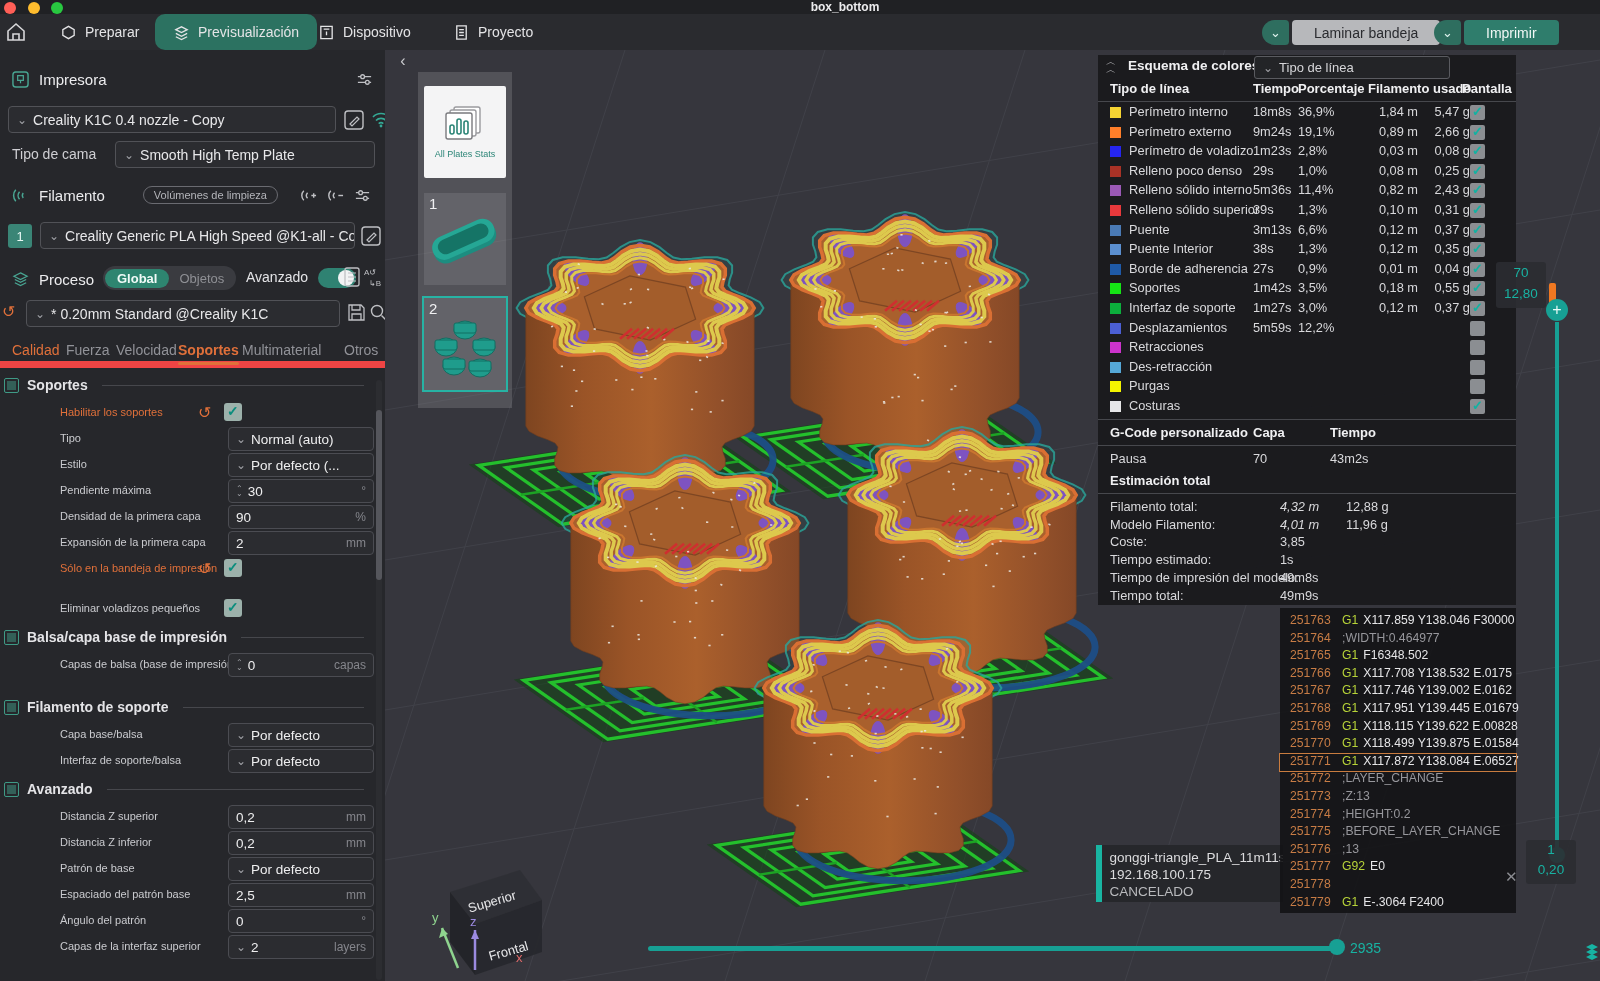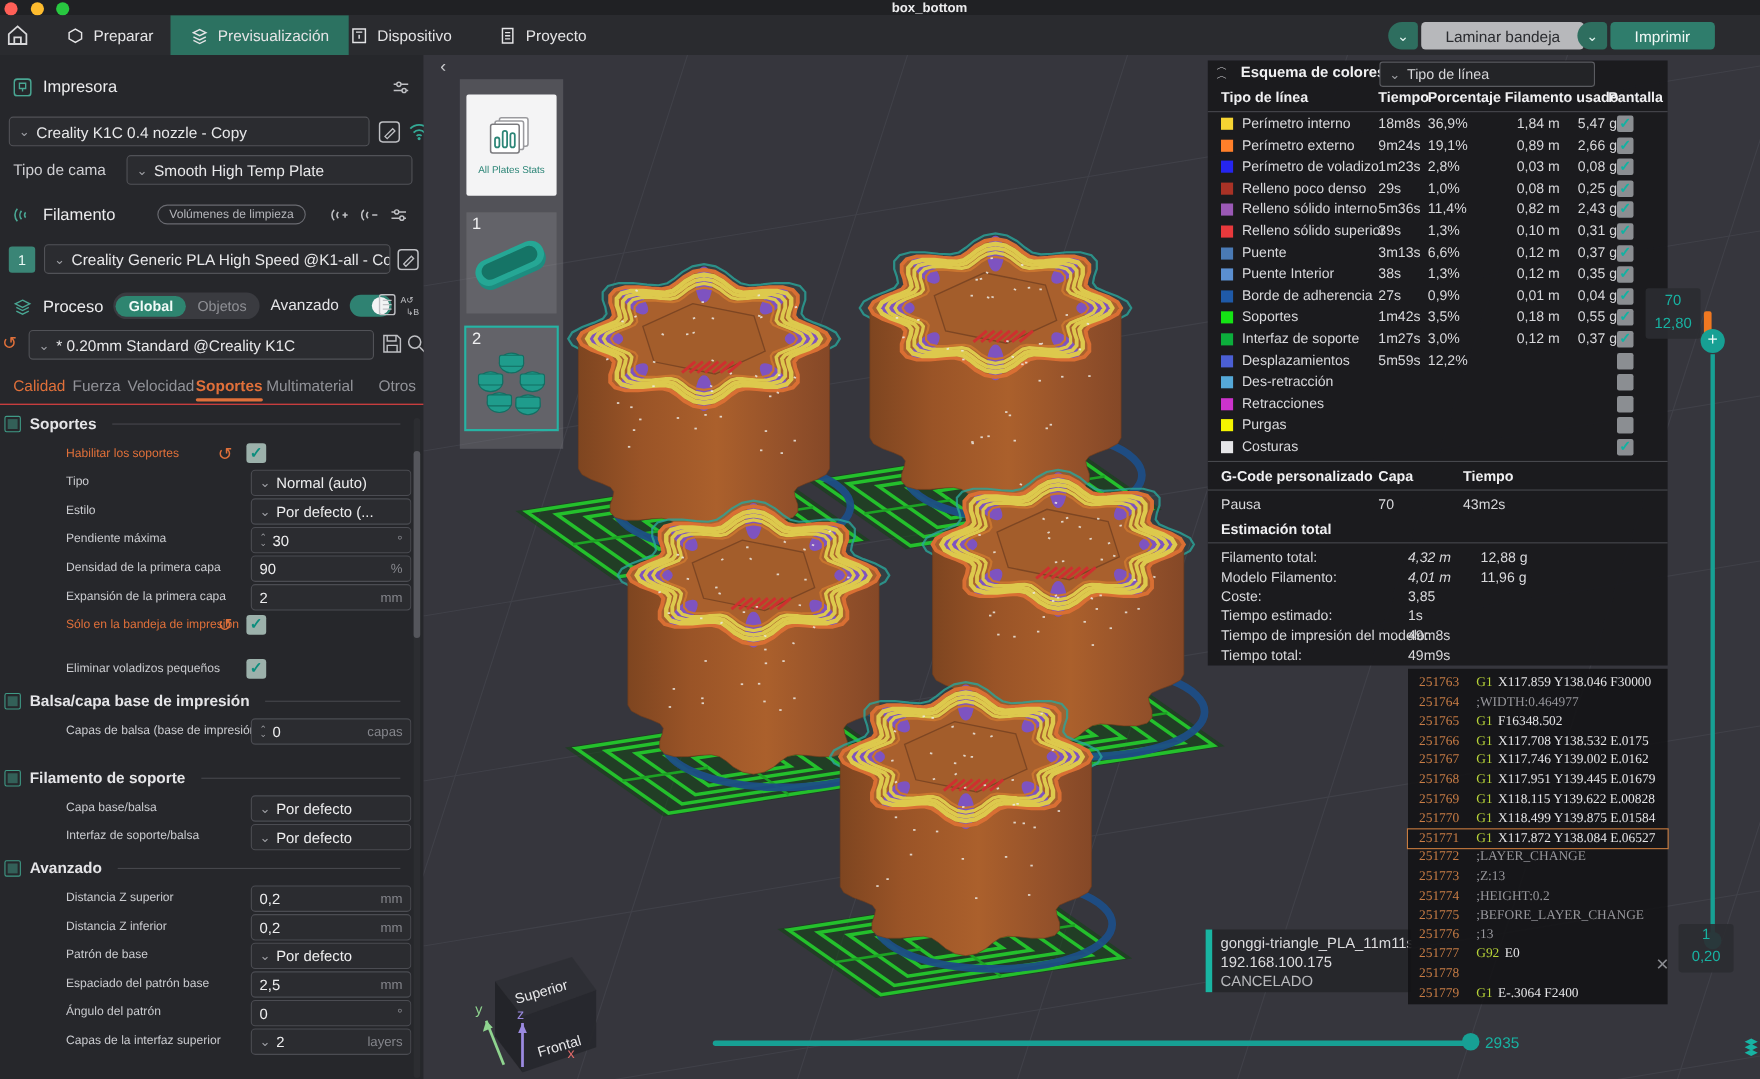--- a/index.html
+++ b/index.html
@@ -11,21 +11,21 @@
   
   #titlebar { left:0; top:0; width:1600px; height:14px; background:#202124; }
   .light { width:12px; height:12px; border-radius:50%; display:inline-block; margin:2px 4px 0 4px; }
   #win-title { left:745px; top:0; width:200px; height:13px; overflow:hidden;
     font-weight:bold; font-size:12px; color:#ececee; text-align:center; }
 
   
   #toolbar { left:0; top:14px; width:1600px; height:36px; background:#2a2b2f; }
   .tb-tab { position:absolute; top:0; height:36px; display:flex; align-items:center; gap:8px;
     padding:0 18px; color:#e4e4e6; font-size:14px; cursor:default; }
-  .tb-tab.active { background:#2c7261; border-radius:0; }
+  .tb-tab.active { background:#2c7261; border-radius:10px; }
   .tb-icon { width:17px; height:17px; }
   #home-btn { left:4px; top:20px; width:26px; height:26px; }
   .split-btn { position:absolute; top:20px; height:25px; display:flex; }
   .split-chev { width:27px; height:25px; background:#2e6e5f; border-radius:13px 4px 4px 13px;
     display:flex; align-items:center; justify-content:center; color:#dff3ee; font-size:13px; }
   .split-main { height:25px; border-radius:4px; display:flex; align-items:center; padding:0 22px;
     font-size:14px; margin-left:3px; }
   #slice-btn .split-main { background:#b7b8bb; color:#2a2b2f; }
   #print-btn .split-main { background:#2f7d6c; color:#f0f7f5; }
 
@@ -44,21 +44,21 @@
     display:flex; align-items:center; justify-content:center; border-radius:3px; font-size:13px; }
   .scope-wrap { position:absolute; background:#3a3b40; border-radius:13px; height:24px;
     display:flex; align-items:center; padding:2px; }
   .scope-on { background:#2e8570; color:#f0faf7; border-radius:11px; padding:2px 12px; font-size:13px; font-weight:bold; }
   .scope-off { color:#8f9095; padding:2px 10px; font-size:13px; }
   .switch { position:absolute; width:38px; height:20px; background:#2f8272; border-radius:10px; }
   .switch::after { content:''; position:absolute; right:2px; top:2px; width:16px; height:16px;
     background:#f2f3f4; border-radius:50%; }
   .undo { color:#e0703a; font-size:16px; }
   
-  #lp-tabs { position:absolute; left:0; top:288px; width:385px; height:30px; border-bottom:1px solid #ef4444; }
+  #lp-tabs { position:absolute; left:0; top:288px; width:385px; height:30px; border-bottom:7px solid #ef4444; }
   .lp-tab { position:absolute; top:4px; font-size:14px; color:#919298; }
   .lp-tab.orange { color:#e0703a; }
   .lp-tab.active { color:#e0703a; font-weight:bold; }
   .lp-tab.active::after { content:''; position:absolute; left:0; right:0; bottom:-7px; height:3px; background:#e0703a; border-radius:2px; }
   
   #settings { position:absolute; left:0; top:320px; width:374px; height:611px; overflow:hidden; }
   .set-sec { position:relative; width:100%; }
   .sec-head { display:flex; align-items:center; gap:8px; height:30px; padding-left:4px; }
   .sec-head .t { color:#e4e4e7; font-weight:bold; font-size:14px; white-space:nowrap; }
   .sec-head .rule { flex:1; height:1px; background:#46474c; margin:0 10px 0 6px; }
@@ -116,21 +116,21 @@
   .cs-row .fm { position:absolute; left:270px; top:1px; width:50px; text-align:right; color:#d9d9dc; font-size:12.8px; }
   .cs-row .fg { position:absolute; left:326px; top:1px; width:46px; text-align:right; color:#d9d9dc; font-size:12.8px; }
   .cs-row .ck { position:absolute; left:372px; top:2px; width:15px; height:15px; background:#8b8e92; border-radius:2px; }
   .cs-row .ck.checked::after { content:'✓'; position:absolute; left:2px; top:-1px; color:#12b2a2; font-size:13px; font-weight:bold; }
   .cs-divider { position:absolute; left:0; width:100%; height:1px; background:#47484d; }
   .gc-cols { position:absolute; font-weight:bold; color:#f0f0f2; font-size:13px; }
   .tot-row span { position:absolute; color:#d9d9dc; font-size:12.8px; white-space:nowrap; }
 
   
   #gcode { left:1280px; top:608px; width:236px; height:305px; background:rgba(18,18,21,0.88); padding-top:5px; }
-  .gl { position:relative; height:17.6px; padding-left:10px; white-space:nowrap; font-size:12.2px;font-family:Liberation Serif, serif; }
+  .gl { position:relative; height:17.6px; padding-left:10px; white-space:nowrap; font-size:12.2px; }
   .gl .ln { color:#c77c45; display:inline-block; width:46px; }
   .gl .cmd { color:#b7d338; margin-left:6px; }
   .gl .rest { color:#e6e6e8; margin-left:5px; }
   .gl .com { color:#97979c; margin-left:6px; }
   .gl.sel { outline:1px solid #c97c3f; }
   #gcode-close { left:1505px; top:868px; color:#8a8b90; font-size:15px; }
 
   
   #h-slider-track { left:648px; top:946px; width:689px; height:5px; background:#17a094; border-radius:3px; }
   #h-slider-thumb { left:1329px; top:939px; width:16px; height:16px; border-radius:50%; background:#17a094; }
@@ -1068,31 +1068,31 @@
         <div class="cs-row">
           <span class="sw" style="background: rgb(75, 95, 212);"></span>
           <span class="nm">Desplazamientos</span>
           <span class="tm">5m59s</span>
           <span class="pc">12,2%</span>
           <span class="fm"></span>
           <span class="fg"></span>
           <span class="ck"></span>
         </div>
         <div class="cs-row">
-          <span class="sw" style="background: rgb(85, 168, 216);"></span>
-          <span class="nm">Des-retracción</span>
+          <span class="sw" style="background: rgb(204, 51, 204);"></span>
+          <span class="nm">Retracciones</span>
           <span class="tm"></span>
           <span class="pc"></span>
           <span class="fm"></span>
           <span class="fg"></span>
           <span class="ck"></span>
         </div>
         <div class="cs-row">
-          <span class="sw" style="background: rgb(204, 51, 204);"></span>
-          <span class="nm">Retracciones</span>
+          <span class="sw" style="background: rgb(85, 168, 216);"></span>
+          <span class="nm">Des-retracción</span>
           <span class="tm"></span>
           <span class="pc"></span>
           <span class="fm"></span>
           <span class="fg"></span>
           <span class="ck"></span>
         </div>
         <div class="cs-row">
           <span class="sw" style="background: rgb(244, 244, 0);"></span>
           <span class="nm">Purgas</span>
           <span class="tm"></span>

